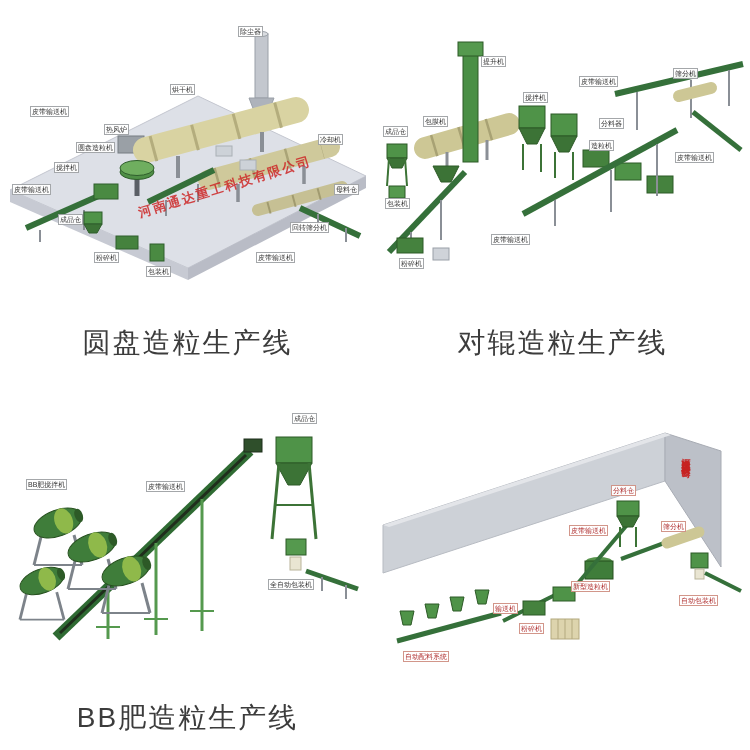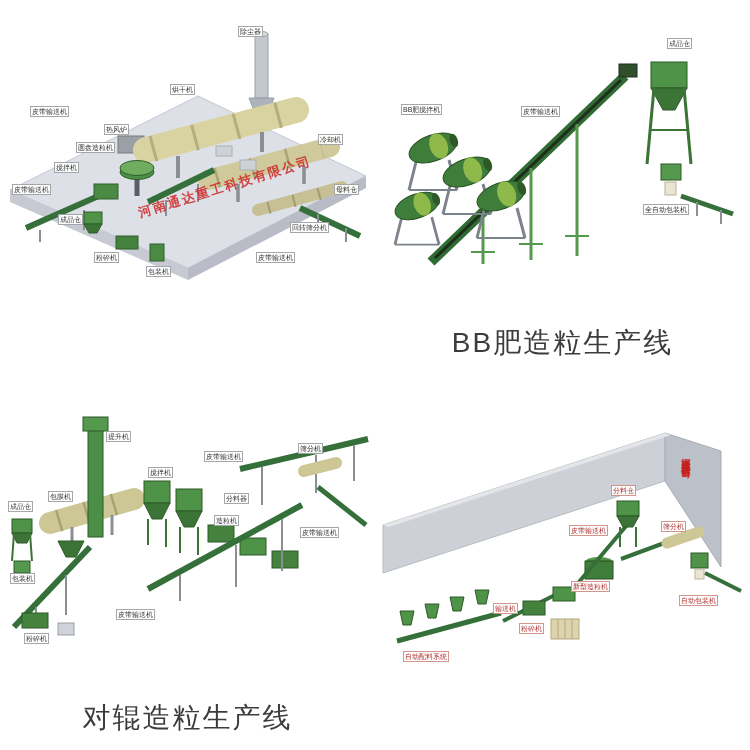--- a/index.html
+++ b/index.html
@@ -109,99 +109,21 @@
       <span class="lbl" style="left:54px;top:162px">搅拌机</span>
       <span class="lbl" style="left:12px;top:184px">皮带输送机</span>
       <span class="lbl" style="left:58px;top:214px">成品仓</span>
       <span class="lbl" style="left:94px;top:252px">粉碎机</span>
       <span class="lbl" style="left:146px;top:266px">包装机</span>
       <span class="lbl" style="left:318px;top:134px">冷却机</span>
       <span class="lbl" style="left:290px;top:222px">回转筛分机</span>
       <span class="lbl" style="left:334px;top:184px">母料仓</span>
       <span class="lbl" style="left:256px;top:252px">皮带输送机</span>
     </div>
-  </figure>
-
-  <figure class="panel">
-    <div class="art">
-      <svg viewBox="0 0 375 310">
-        <g>
-          <line x1="56" y1="262" x2="250" y2="76" stroke="#2f6b33" stroke-width="10"></line>
-          <line x1="60" y1="258" x2="246" y2="80" stroke="#1f2e1c" stroke-width="3"></line>
-          <line x1="108" y1="214" x2="108" y2="264" stroke="#55994e" stroke-width="3"></line>
-          <line x1="156" y1="168" x2="156" y2="260" stroke="#55994e" stroke-width="3"></line>
-          <line x1="202" y1="124" x2="202" y2="256" stroke="#55994e" stroke-width="3"></line>
-          <line x1="96" y1="252" x2="120" y2="252" stroke="#55994e" stroke-width="2"></line>
-          <line x1="144" y1="244" x2="168" y2="244" stroke="#55994e" stroke-width="2"></line>
-          <line x1="190" y1="236" x2="214" y2="236" stroke="#55994e" stroke-width="2"></line>
-          <rect x="244" y="64" width="18" height="13" fill="#2f4f2b" stroke="#1f2e1c"></rect>
-        </g>
-        <g transform="translate(58,148)">
-          <line x1="-16" y1="10" x2="-24" y2="42" stroke="#7d838a" stroke-width="3"></line>
-          <line x1="16" y1="12" x2="24" y2="42" stroke="#7d838a" stroke-width="3"></line>
-          <line x1="-24" y1="42" x2="24" y2="42" stroke="#7d838a" stroke-width="2"></line>
-          <g transform="rotate(-20)">
-            <ellipse cx="0" cy="0" rx="25" ry="13" fill="#3f7d3a" stroke="#27511f"></ellipse>
-            <ellipse cx="6" cy="0" rx="9" ry="13" fill="#8fb94a"></ellipse>
-            <ellipse cx="22" cy="0" rx="4" ry="7" fill="#2d5a27"></ellipse>
-          </g>
-        </g>
-        <g transform="translate(92,172)">
-          <line x1="-16" y1="10" x2="-24" y2="42" stroke="#7d838a" stroke-width="3"></line>
-          <line x1="16" y1="12" x2="24" y2="42" stroke="#7d838a" stroke-width="3"></line>
-          <line x1="-24" y1="42" x2="24" y2="42" stroke="#7d838a" stroke-width="2"></line>
-          <g transform="rotate(-20)">
-            <ellipse cx="0" cy="0" rx="25" ry="13" fill="#3f7d3a" stroke="#27511f"></ellipse>
-            <ellipse cx="6" cy="0" rx="9" ry="13" fill="#8fb94a"></ellipse>
-            <ellipse cx="22" cy="0" rx="4" ry="7" fill="#2d5a27"></ellipse>
-          </g>
-        </g>
-        <g transform="translate(126,196)">
-          <line x1="-16" y1="10" x2="-24" y2="42" stroke="#7d838a" stroke-width="3"></line>
-          <line x1="16" y1="12" x2="24" y2="42" stroke="#7d838a" stroke-width="3"></line>
-          <line x1="-24" y1="42" x2="24" y2="42" stroke="#7d838a" stroke-width="2"></line>
-          <g transform="rotate(-20)">
-            <ellipse cx="0" cy="0" rx="25" ry="13" fill="#3f7d3a" stroke="#27511f"></ellipse>
-            <ellipse cx="6" cy="0" rx="9" ry="13" fill="#8fb94a"></ellipse>
-            <ellipse cx="22" cy="0" rx="4" ry="7" fill="#2d5a27"></ellipse>
-          </g>
-        </g>
-        <g transform="translate(42,206) scale(0.92)">
-          <line x1="-16" y1="10" x2="-24" y2="42" stroke="#7d838a" stroke-width="3"></line>
-          <line x1="16" y1="12" x2="24" y2="42" stroke="#7d838a" stroke-width="3"></line>
-          <line x1="-24" y1="42" x2="24" y2="42" stroke="#7d838a" stroke-width="2"></line>
-          <g transform="rotate(-20)">
-            <ellipse cx="0" cy="0" rx="25" ry="13" fill="#3f7d3a" stroke="#27511f"></ellipse>
-            <ellipse cx="6" cy="0" rx="9" ry="13" fill="#8fb94a"></ellipse>
-            <ellipse cx="22" cy="0" rx="4" ry="7" fill="#2d5a27"></ellipse>
-          </g>
-        </g>
-        <g>
-          <rect x="276" y="62" width="36" height="26" fill="#4f9348" stroke="#2d5a27"></rect>
-          <polygon points="276,88 312,88 300,110 288,110" fill="#3c7336" stroke="#2d5a27"></polygon>
-          <line x1="279" y1="88" x2="272" y2="164" stroke="#3c7336" stroke-width="3"></line>
-          <line x1="309" y1="88" x2="316" y2="164" stroke="#3c7336" stroke-width="3"></line>
-          <line x1="274" y1="130" x2="314" y2="130" stroke="#3c7336" stroke-width="2"></line>
-        </g>
-        <g>
-          <rect x="286" y="164" width="20" height="16" fill="#55994e" stroke="#2d5a27"></rect>
-          <rect x="290" y="182" width="11" height="13" fill="#e9e5d2" stroke="#b9b49a"></rect>
-        </g>
-        <g>
-          <line x1="306" y1="196" x2="358" y2="214" stroke="#35703a" stroke-width="5"></line>
-          <line x1="322" y1="202" x2="322" y2="216" stroke="#8a8f96" stroke-width="2"></line>
-          <line x1="346" y1="210" x2="346" y2="224" stroke="#8a8f96" stroke-width="2"></line>
-        </g>
-      </svg>
-      <span class="lbl" style="left:26px;top:104px">BB肥搅拌机</span>
-      <span class="lbl" style="left:146px;top:106px">皮带输送机</span>
-      <span class="lbl" style="left:292px;top:38px">成品仓</span>
-      <span class="lbl" style="left:268px;top:204px">全自动包装机</span>
-    </div>
-    <figcaption class="caption">BB肥造粒生产线</figcaption>
+    <figcaption class="caption">圆盘造粒生产线</figcaption>
   </figure>
 
   <figure class="panel">
     <div class="art">
       <svg viewBox="0 0 375 310">
         <g>
           <rect x="12" y="144" width="20" height="14" fill="#4f9348" stroke="#2d5a27"></rect>
           <polygon points="12,158 32,158 27,168 17,168" fill="#3c7336" stroke="#2d5a27"></polygon>
           <line x1="14" y1="158" x2="12" y2="186" stroke="#3c7336" stroke-width="2"></line>
           <line x1="30" y1="158" x2="32" y2="186" stroke="#3c7336" stroke-width="2"></line>
@@ -284,20 +206,99 @@
       <span class="lbl" style="left:24px;top:258px">粉碎机</span>
       <span class="lbl" style="left:116px;top:234px">皮带输送机</span>
     </div>
     <figcaption class="caption">对辊造粒生产线</figcaption>
   </figure>
 
   <figure class="panel">
     <div class="art">
       <svg viewBox="0 0 375 310">
         <g>
+          <line x1="56" y1="262" x2="250" y2="76" stroke="#2f6b33" stroke-width="10"></line>
+          <line x1="60" y1="258" x2="246" y2="80" stroke="#1f2e1c" stroke-width="3"></line>
+          <line x1="108" y1="214" x2="108" y2="264" stroke="#55994e" stroke-width="3"></line>
+          <line x1="156" y1="168" x2="156" y2="260" stroke="#55994e" stroke-width="3"></line>
+          <line x1="202" y1="124" x2="202" y2="256" stroke="#55994e" stroke-width="3"></line>
+          <line x1="96" y1="252" x2="120" y2="252" stroke="#55994e" stroke-width="2"></line>
+          <line x1="144" y1="244" x2="168" y2="244" stroke="#55994e" stroke-width="2"></line>
+          <line x1="190" y1="236" x2="214" y2="236" stroke="#55994e" stroke-width="2"></line>
+          <rect x="244" y="64" width="18" height="13" fill="#2f4f2b" stroke="#1f2e1c"></rect>
+        </g>
+        <g transform="translate(58,148)">
+          <line x1="-16" y1="10" x2="-24" y2="42" stroke="#7d838a" stroke-width="3"></line>
+          <line x1="16" y1="12" x2="24" y2="42" stroke="#7d838a" stroke-width="3"></line>
+          <line x1="-24" y1="42" x2="24" y2="42" stroke="#7d838a" stroke-width="2"></line>
+          <g transform="rotate(-20)">
+            <ellipse cx="0" cy="0" rx="25" ry="13" fill="#3f7d3a" stroke="#27511f"></ellipse>
+            <ellipse cx="6" cy="0" rx="9" ry="13" fill="#8fb94a"></ellipse>
+            <ellipse cx="22" cy="0" rx="4" ry="7" fill="#2d5a27"></ellipse>
+          </g>
+        </g>
+        <g transform="translate(92,172)">
+          <line x1="-16" y1="10" x2="-24" y2="42" stroke="#7d838a" stroke-width="3"></line>
+          <line x1="16" y1="12" x2="24" y2="42" stroke="#7d838a" stroke-width="3"></line>
+          <line x1="-24" y1="42" x2="24" y2="42" stroke="#7d838a" stroke-width="2"></line>
+          <g transform="rotate(-20)">
+            <ellipse cx="0" cy="0" rx="25" ry="13" fill="#3f7d3a" stroke="#27511f"></ellipse>
+            <ellipse cx="6" cy="0" rx="9" ry="13" fill="#8fb94a"></ellipse>
+            <ellipse cx="22" cy="0" rx="4" ry="7" fill="#2d5a27"></ellipse>
+          </g>
+        </g>
+        <g transform="translate(126,196)">
+          <line x1="-16" y1="10" x2="-24" y2="42" stroke="#7d838a" stroke-width="3"></line>
+          <line x1="16" y1="12" x2="24" y2="42" stroke="#7d838a" stroke-width="3"></line>
+          <line x1="-24" y1="42" x2="24" y2="42" stroke="#7d838a" stroke-width="2"></line>
+          <g transform="rotate(-20)">
+            <ellipse cx="0" cy="0" rx="25" ry="13" fill="#3f7d3a" stroke="#27511f"></ellipse>
+            <ellipse cx="6" cy="0" rx="9" ry="13" fill="#8fb94a"></ellipse>
+            <ellipse cx="22" cy="0" rx="4" ry="7" fill="#2d5a27"></ellipse>
+          </g>
+        </g>
+        <g transform="translate(42,206) scale(0.92)">
+          <line x1="-16" y1="10" x2="-24" y2="42" stroke="#7d838a" stroke-width="3"></line>
+          <line x1="16" y1="12" x2="24" y2="42" stroke="#7d838a" stroke-width="3"></line>
+          <line x1="-24" y1="42" x2="24" y2="42" stroke="#7d838a" stroke-width="2"></line>
+          <g transform="rotate(-20)">
+            <ellipse cx="0" cy="0" rx="25" ry="13" fill="#3f7d3a" stroke="#27511f"></ellipse>
+            <ellipse cx="6" cy="0" rx="9" ry="13" fill="#8fb94a"></ellipse>
+            <ellipse cx="22" cy="0" rx="4" ry="7" fill="#2d5a27"></ellipse>
+          </g>
+        </g>
+        <g>
+          <rect x="276" y="62" width="36" height="26" fill="#4f9348" stroke="#2d5a27"></rect>
+          <polygon points="276,88 312,88 300,110 288,110" fill="#3c7336" stroke="#2d5a27"></polygon>
+          <line x1="279" y1="88" x2="272" y2="164" stroke="#3c7336" stroke-width="3"></line>
+          <line x1="309" y1="88" x2="316" y2="164" stroke="#3c7336" stroke-width="3"></line>
+          <line x1="274" y1="130" x2="314" y2="130" stroke="#3c7336" stroke-width="2"></line>
+        </g>
+        <g>
+          <rect x="286" y="164" width="20" height="16" fill="#55994e" stroke="#2d5a27"></rect>
+          <rect x="290" y="182" width="11" height="13" fill="#e9e5d2" stroke="#b9b49a"></rect>
+        </g>
+        <g>
+          <line x1="306" y1="196" x2="358" y2="214" stroke="#35703a" stroke-width="5"></line>
+          <line x1="322" y1="202" x2="322" y2="216" stroke="#8a8f96" stroke-width="2"></line>
+          <line x1="346" y1="210" x2="346" y2="224" stroke="#8a8f96" stroke-width="2"></line>
+        </g>
+      </svg>
+      <span class="lbl" style="left:26px;top:104px">BB肥搅拌机</span>
+      <span class="lbl" style="left:146px;top:106px">皮带输送机</span>
+      <span class="lbl" style="left:292px;top:38px">成品仓</span>
+      <span class="lbl" style="left:268px;top:204px">全自动包装机</span>
+    </div>
+    <figcaption class="caption">BB肥造粒生产线</figcaption>
+  </figure>
+
+  <figure class="panel">
+    <div class="art">
+      <svg viewBox="0 0 375 310">
+        <g>
           <polygon points="8,150 290,58 290,106 8,198" fill="#cdd1d7" stroke="#b7bbc2"></polygon>
           <polygon points="290,58 346,76 346,192 290,106" fill="#bcc0c8" stroke="#a8acb4"></polygon>
           <polygon points="8,150 290,58 296,60 14,152" fill="#e3e5e9"></polygon>
         </g>
         <g>
           <line x1="22" y1="266" x2="126" y2="238" stroke="#35703a" stroke-width="5"></line>
           <polygon points="25,236 39,236 36,250 28,250" fill="#4f9348" stroke="#2d5a27"></polygon>
           <polygon points="50,229 64,229 61,243 53,243" fill="#4f9348" stroke="#2d5a27"></polygon>
           <polygon points="75,222 89,222 86,236 78,236" fill="#4f9348" stroke="#2d5a27"></polygon>
           <polygon points="100,215 114,215 111,229 103,229" fill="#4f9348" stroke="#2d5a27"></polygon>

